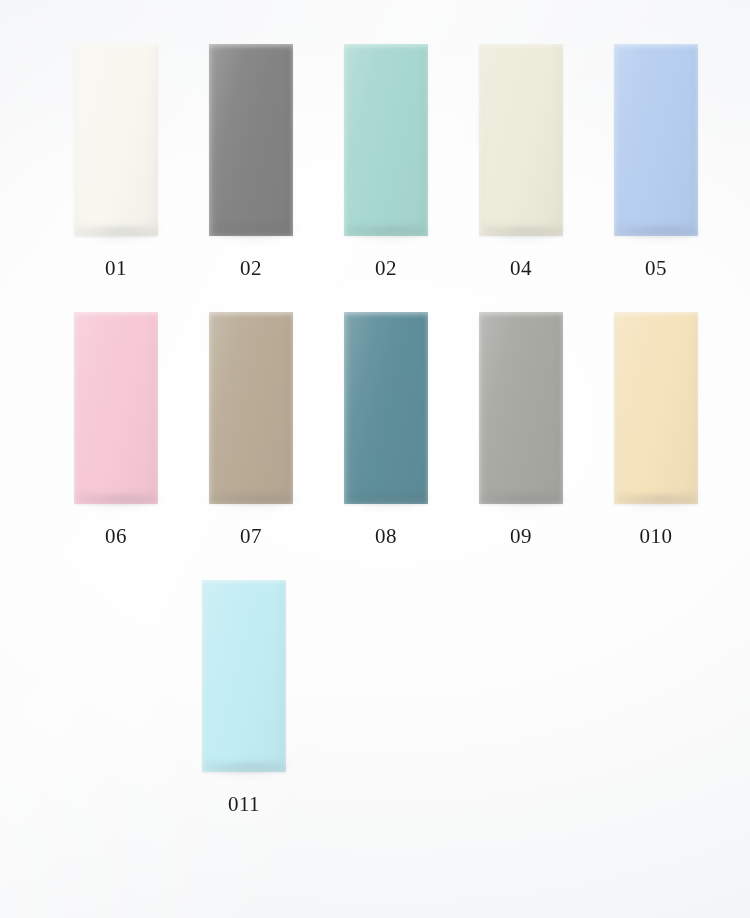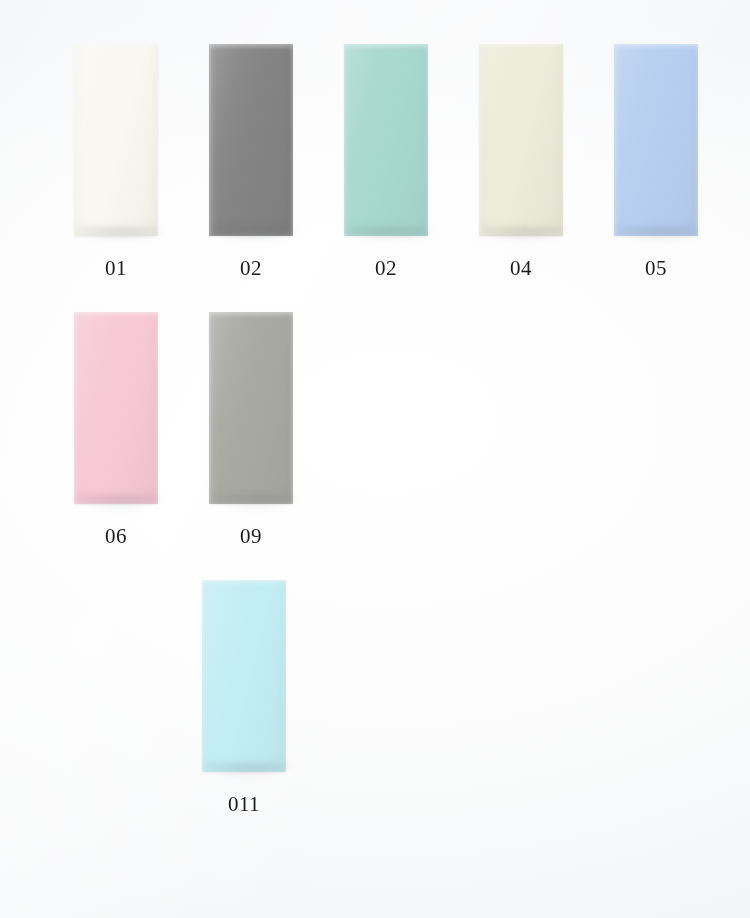--- a/index.html
+++ b/index.html
@@ -152,23 +152,41 @@
 
     <div class="swatch-row row-2">
       <div class="swatch-cell">
         <div class="chip-wrap">
           <div class="chip" style="background-color: rgb(247, 200, 214);"></div>
         </div>
         <div class="chip-label">06</div>
       </div>
       <div class="swatch-cell">
         <div class="chip-wrap">
+          <div class="chip" style="background-color: rgb(185, 171, 150);"></div>
+        </div>
+        <div class="chip-label">07</div>
+      </div>
+      <div class="swatch-cell">
+        <div class="chip-wrap">
+          <div class="chip" style="background-color: rgb(95, 143, 155);"></div>
+        </div>
+        <div class="chip-label">08</div>
+      </div>
+      <div class="swatch-cell">
+        <div class="chip-wrap">
           <div class="chip" style="background-color: rgb(168, 168, 163);"></div>
         </div>
         <div class="chip-label">09</div>
+      </div>
+      <div class="swatch-cell">
+        <div class="chip-wrap">
+          <div class="chip" style="background-color: rgb(245, 227, 188);"></div>
+        </div>
+        <div class="chip-label">010</div>
       </div>
     </div>
 
     <div class="swatch-row row-3">
       <div class="swatch-cell">
         <div class="chip-wrap">
           <div class="chip" style="background-color: rgb(194, 237, 244);"></div>
         </div>
         <div class="chip-label">011</div>
       </div>

